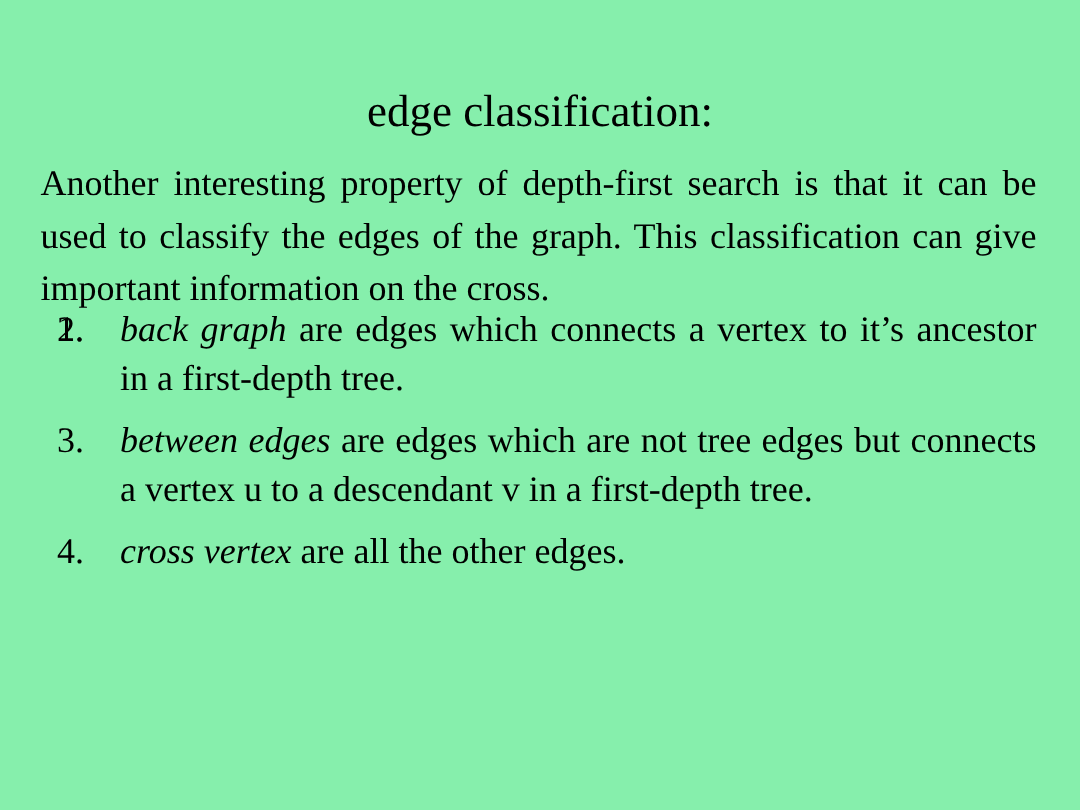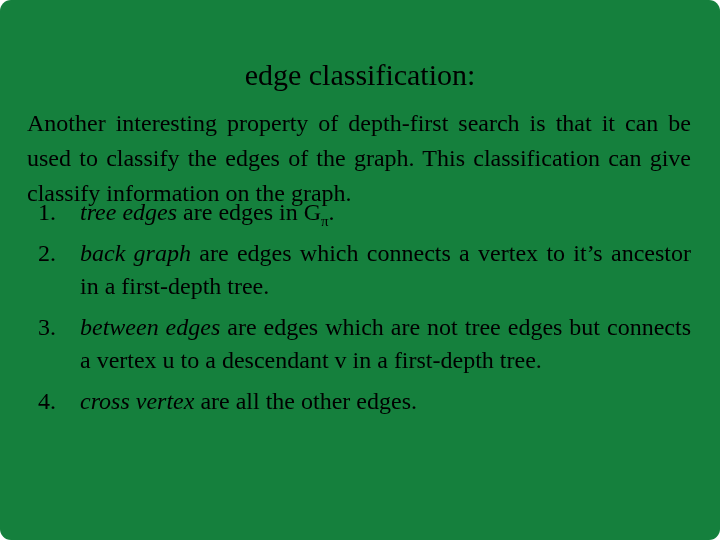--- a/index.html
+++ b/index.html
@@ -11,22 +11,21 @@
     height: 540px;
     background: #ffffff;
     font-family: "Liberation Serif", "DejaVu Serif", serif;
     color: #000000;
     overflow: hidden;
   }
   .slide {
     position: relative;
     width: 720px;
     height: 540px;
-    background: #15803d;
-    border-radius: 11px;
+    background: #86efac;
   }
   .slide-title {
     position: absolute;
     left: 0;
     top: 38px;
     width: 720px;
     text-align: center;
     font-size: 30px;
     line-height: 34px;
     font-weight: normal;
@@ -87,32 +86,29 @@
     line-height: 0;
   }
 </style>
 </head>
 <body>
 
 <div class="slide">
 
   <h1 class="slide-title">edge classification:</h1>
 
-  <p class="intro-para">Another interesting property of depth-first search is that it can be used to classify the edges of the graph.  This classification can give classify information on the graph.</p>
+  <p class="intro-para">Another interesting property of depth-first search is that it can be used to classify the edges of the graph.  This classification can give important information on the cross.</p>
 
   <div class="defs-block">
 
 
     <ol class="edge-list">
 
       <li>
         <span class="marker">1.</span>
-        <span class="nojust-wrap">
-          <span class="term">tree edges</span><span> are edges in G</span><span class="sub">π</span><span>.</span>
-        </span>
       </li>
 
       <li>
         <span class="marker">2.</span>
         <span class="term">back graph</span><span> are edges which connects a vertex to it’s ancestor in a first-depth tree.</span>
       </li>
 
       <li>
         <span class="marker">3.</span>
         <span class="term">between edges</span><span> are edges which are not tree edges but connects a vertex u to a descendant v in a first-depth tree.</span>

